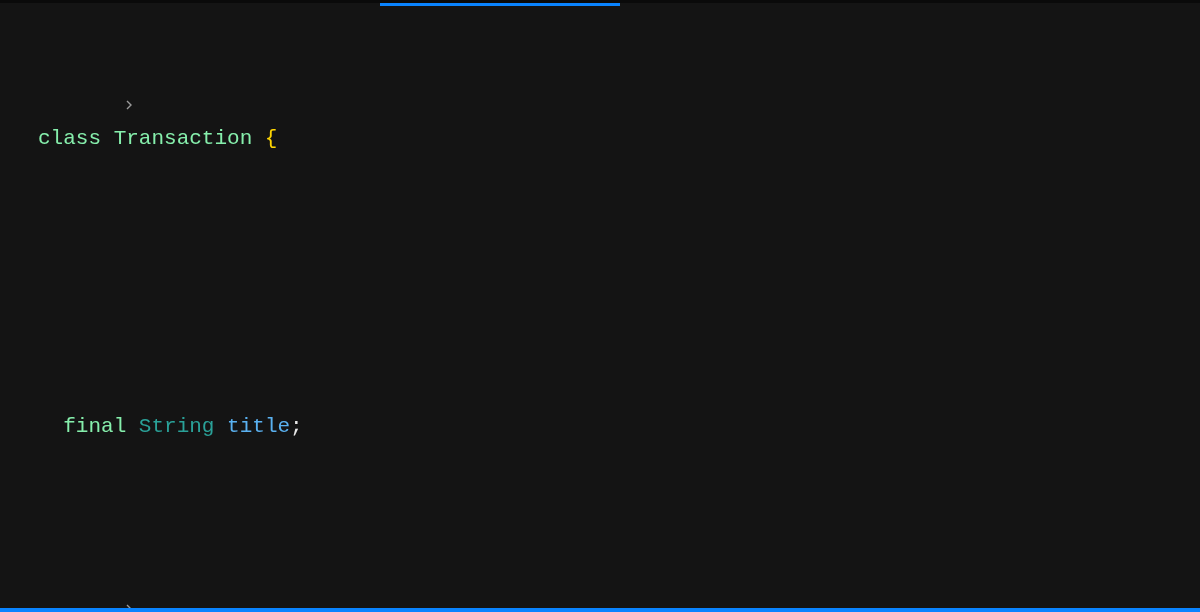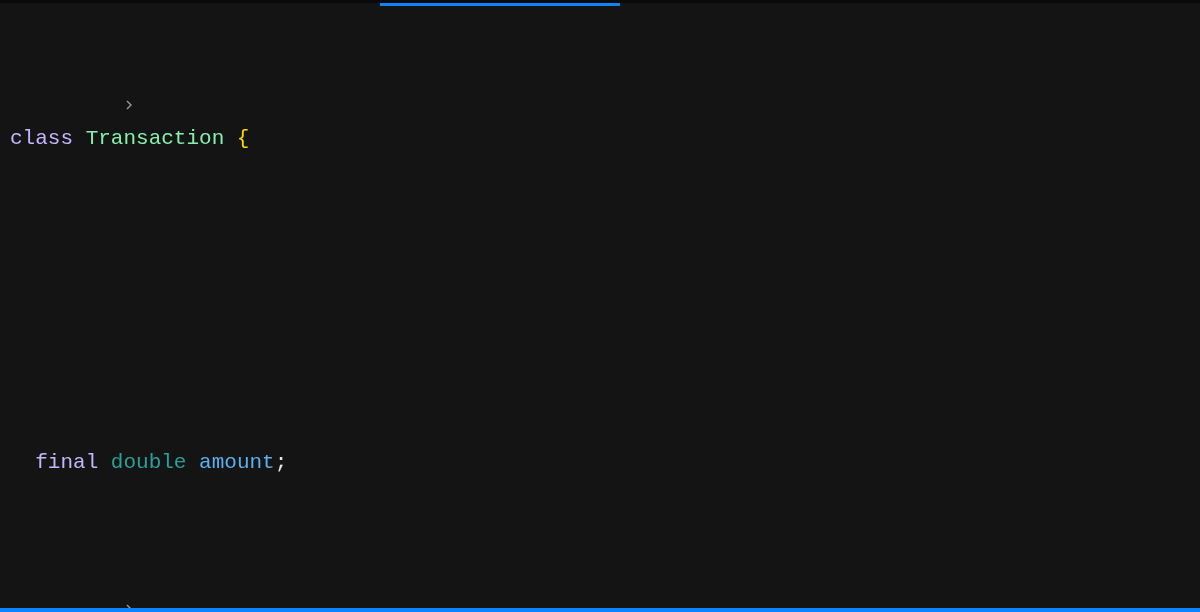--- a/index.html
+++ b/index.html
@@ -22,21 +22,21 @@
       position:absolute; left:0; top:0; width:8px; height:100%;
       color:#7a7a7a; font-size:21px; line-height:36px;
       padding-top:10px;
     }
     .code {
       position:absolute; left:10px; top:10px; right:0;
       overflow:hidden;
     }
     .line { height:36px; }
     .sp { display:inline-block; white-space:pre; }
-    .kw { color:#c4b5fd; }
+    .kw { color:#86efac;margin-left:28px; }
     .type { color:#2aa198; }
     .classname { color:#86efac; }
     .field { color:#5ab1f0; }
     .punc { color:#e8e8e8; }
     .brace { color:#ffd602; }
     .fold {
       color:#7a7a7a;
       display:inline-block; width:10px;
     }
     .fold svg { vertical-align:-2px; }
@@ -66,22 +66,22 @@
     
     
   </div>
 
   <div class="code">
     
     <div class="line"><span class="kw">class</span><span class="sp"> </span><span class="classname">Transaction</span><span class="sp"> </span><span class="brace">{</span></div>
     
     <div class="line"></div>
     
+    <div class="line"><span class="sp">  </span><span class="kw">final</span><span class="sp"> </span><span class="type">String</span><span class="sp"> </span><span class="field">title</span><span class="punc">;</span></div>
     
-    <div class="line"><span class="sp">  </span><span class="kw">final</span><span class="sp"> </span><span class="type">double</span><span class="sp"> </span><span class="field">amount</span><span class="punc">;</span></div>
     
     
     
     
     
     
     
     
     
     

